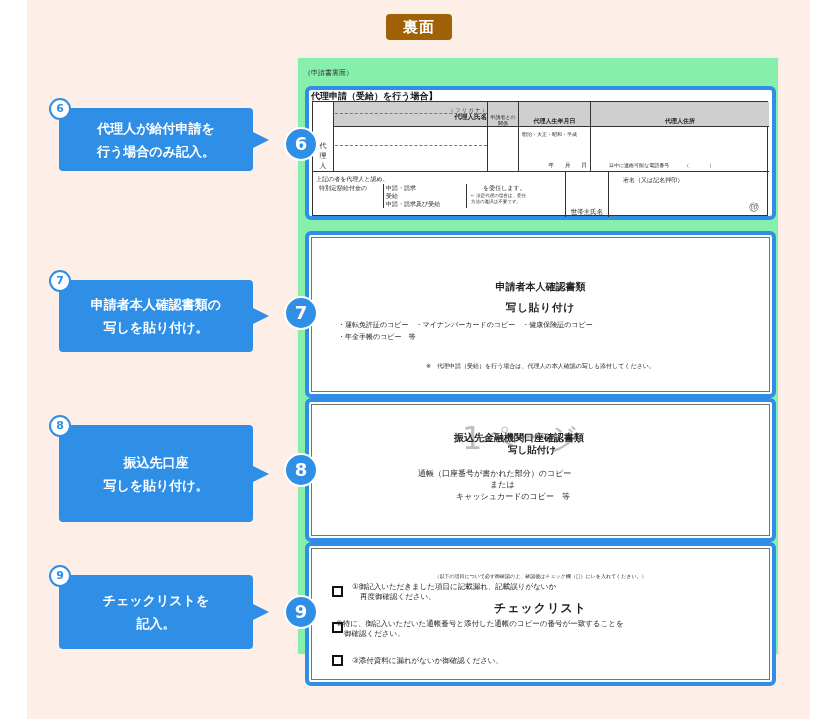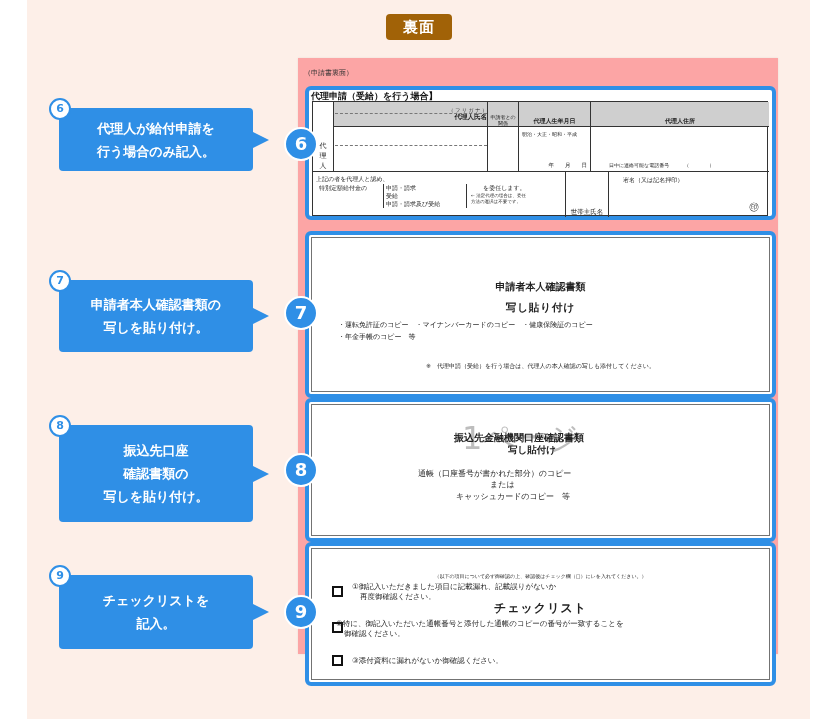--- a/index.html
+++ b/index.html
@@ -4,21 +4,21 @@
 <style>
   * { box-sizing: border-box; margin: 0; padding: 0; }
   html, body { width: 836px; height: 719px; background: #ffffff; overflow: hidden; }
   body { font-family: "DejaVu Sans", "Liberation Sans", sans-serif; color: #222; position: relative; }
 
   .panel { position: absolute; left: 27px; top: 0; width: 783px; height: 719px; background: #fdefe8; }
 
   .side-tag { position: absolute; left: 386px; top: 14px; width: 66px; height: 26px; background: #a16207; color: #fff;
     border-radius: 4px; font-size: 15px; font-weight: bold; text-align: center; line-height: 26px; letter-spacing: 1px; }
 
-  .doc { position: absolute; left: 298px; top: 58px; width: 480px; height: 596px; background: #fca5a5;
+  .doc { position: absolute; left: 298px; top: 58px; width: 480px; height: 596px; background: #86efac;
     box-shadow: 0 0 2px rgba(0,0,0,0.08); }
   .doc-label { position: absolute; left: 6px; top: 10px; font-size: 7px; color: #333; }
 
   .hl { position: absolute; border: 4px solid #2f8fe6; border-radius: 6px; background: #fff; }
   .hl6 { left: 7px; top: 28px; width: 471px; height: 134px; }
   .hl7 { left: 7px; top: 173px; width: 471px; height: 167px; }
   .hl8 { left: 7px; top: 340px; width: 471px; height: 144px; }
   .hl9 { left: 7px; top: 484px; width: 471px; height: 144px; }
 
   .inner { position: absolute; left: 2px; top: 2px; right: 2px; bottom: 2px; border: 1px solid #737373; }
@@ -59,21 +59,20 @@
 <div class="num-small" style="left:49px;top:98px;">6</div>
 
 <div class="bubble" style="top:280px;height:72px;">
   <div>申請者本人確認書類の</div>
   <div>写しを貼り付け。</div>
 </div>
 <div class="num-small" style="left:49px;top:270px;">7</div>
 
 <div class="bubble" style="top:425px;height:97px;">
   <div>振込先口座</div>
-  <div>確認書類の</div>
   <div>写しを貼り付け。</div>
 </div>
 <div class="num-small" style="left:49px;top:415px;">8</div>
 
 <div class="bubble" style="top:575px;height:74px;">
   <div>チェックリストを</div>
   <div>記入。</div>
 </div>
 <div class="num-small" style="left:49px;top:565px;">9</div>
 

